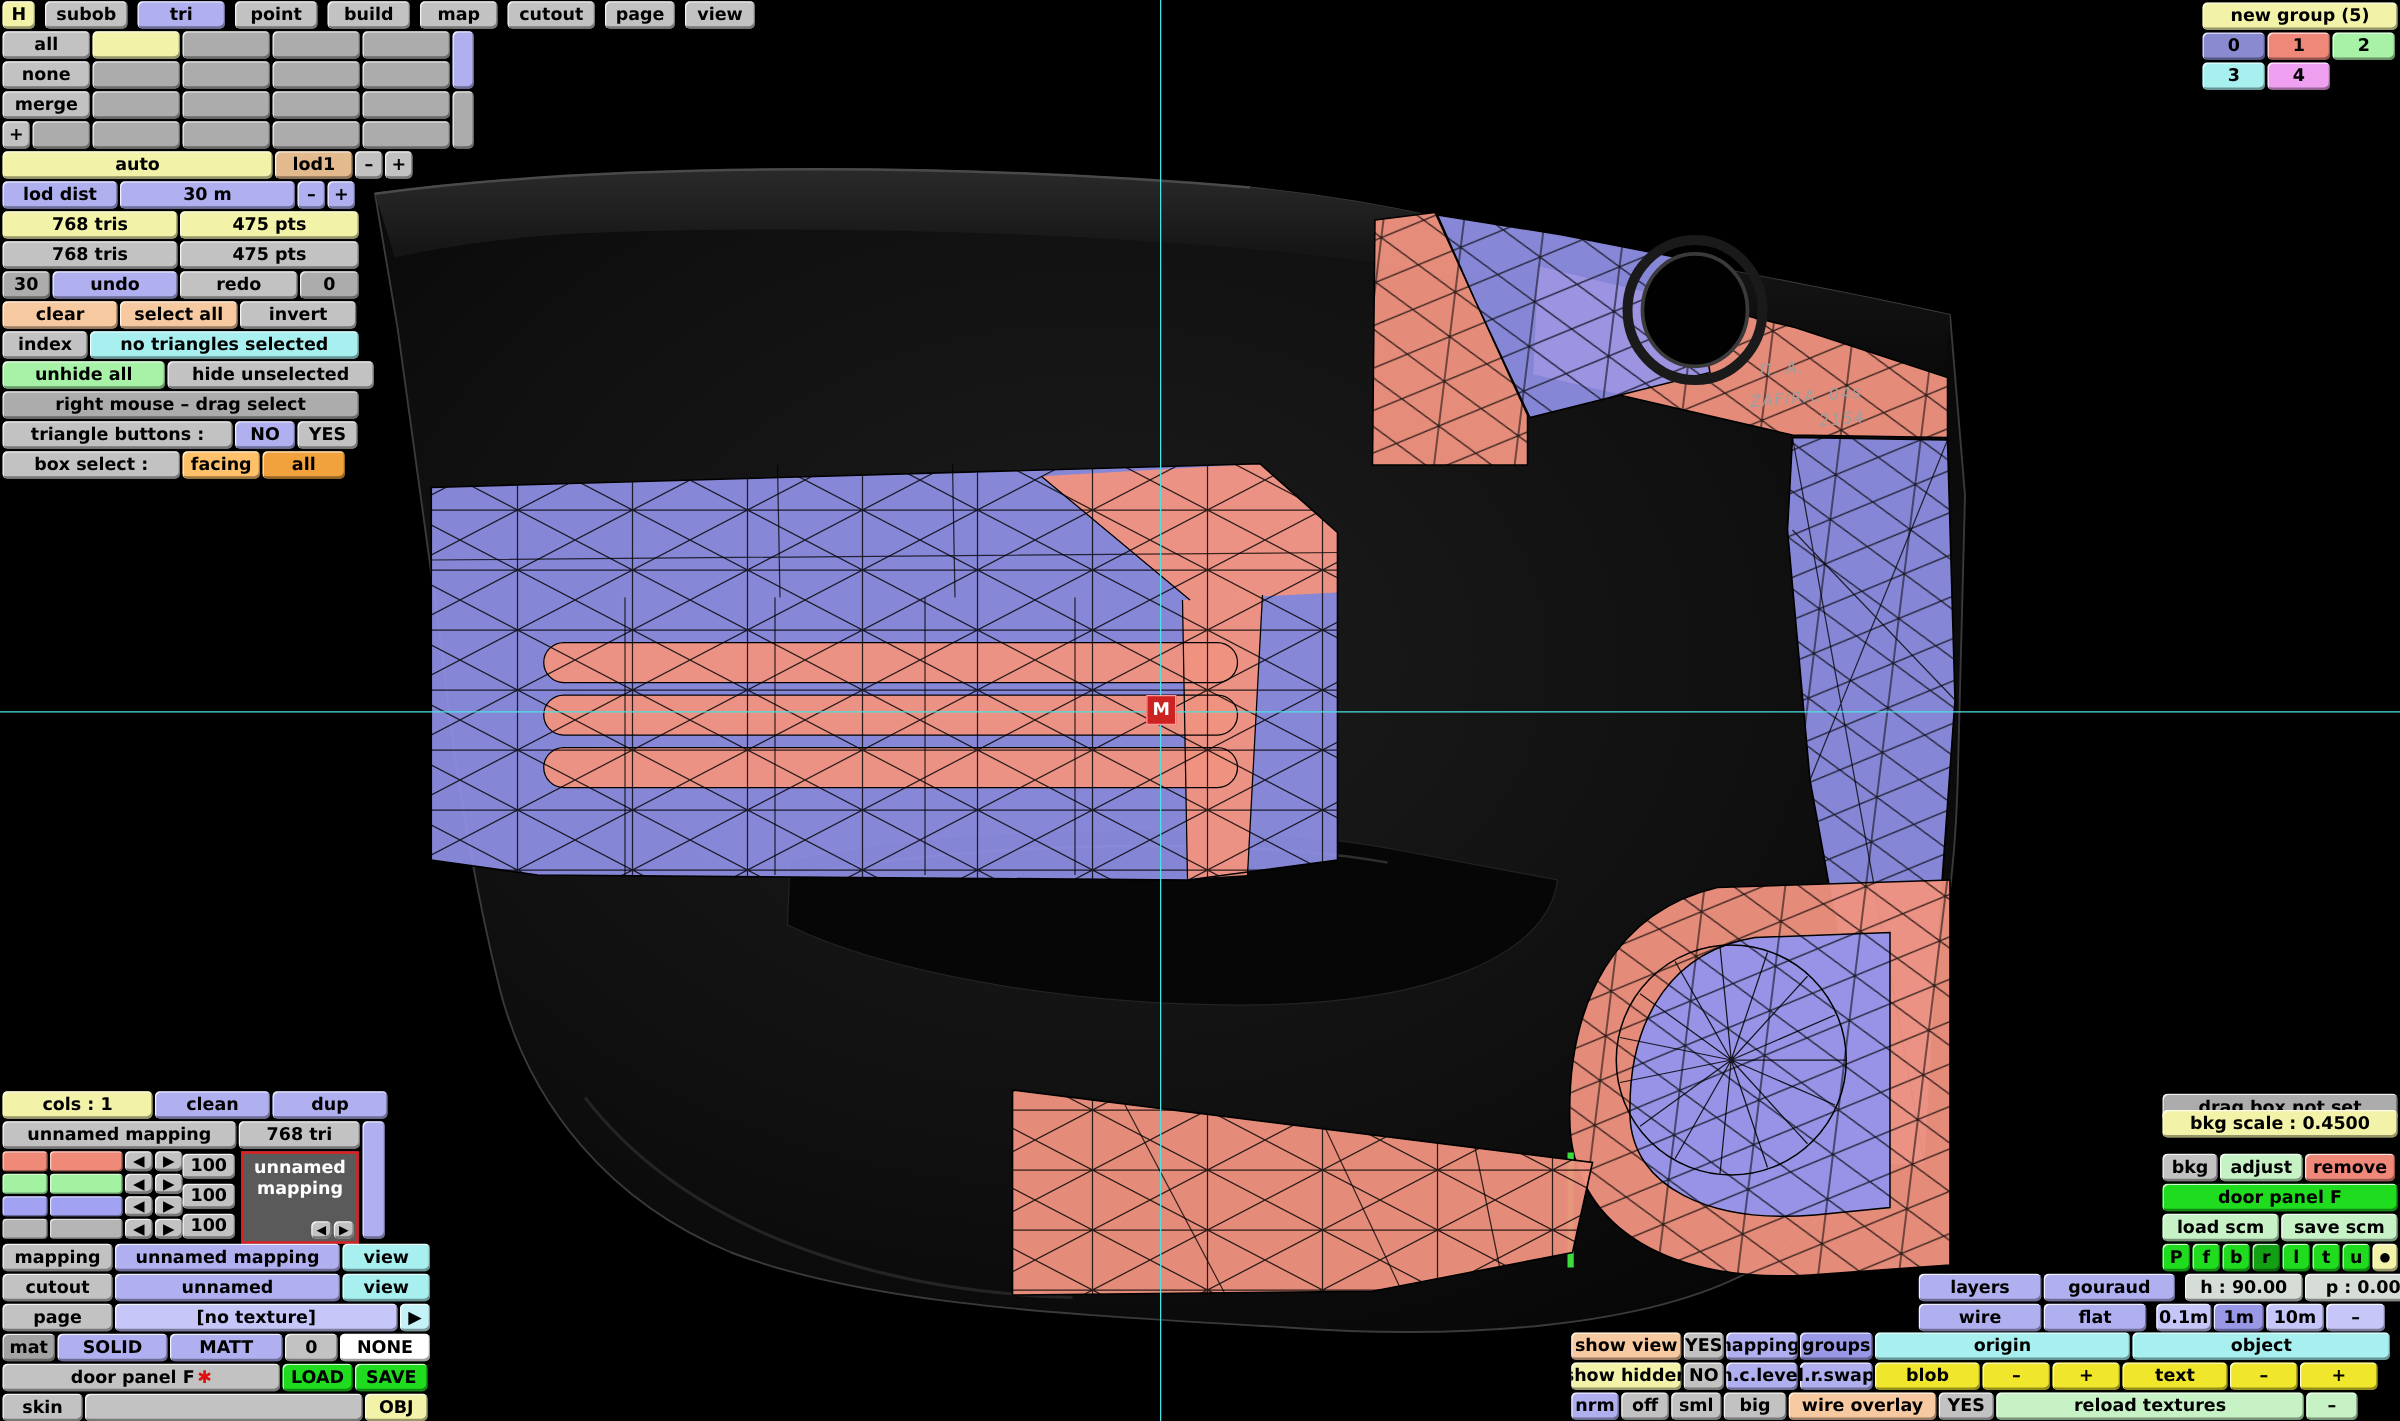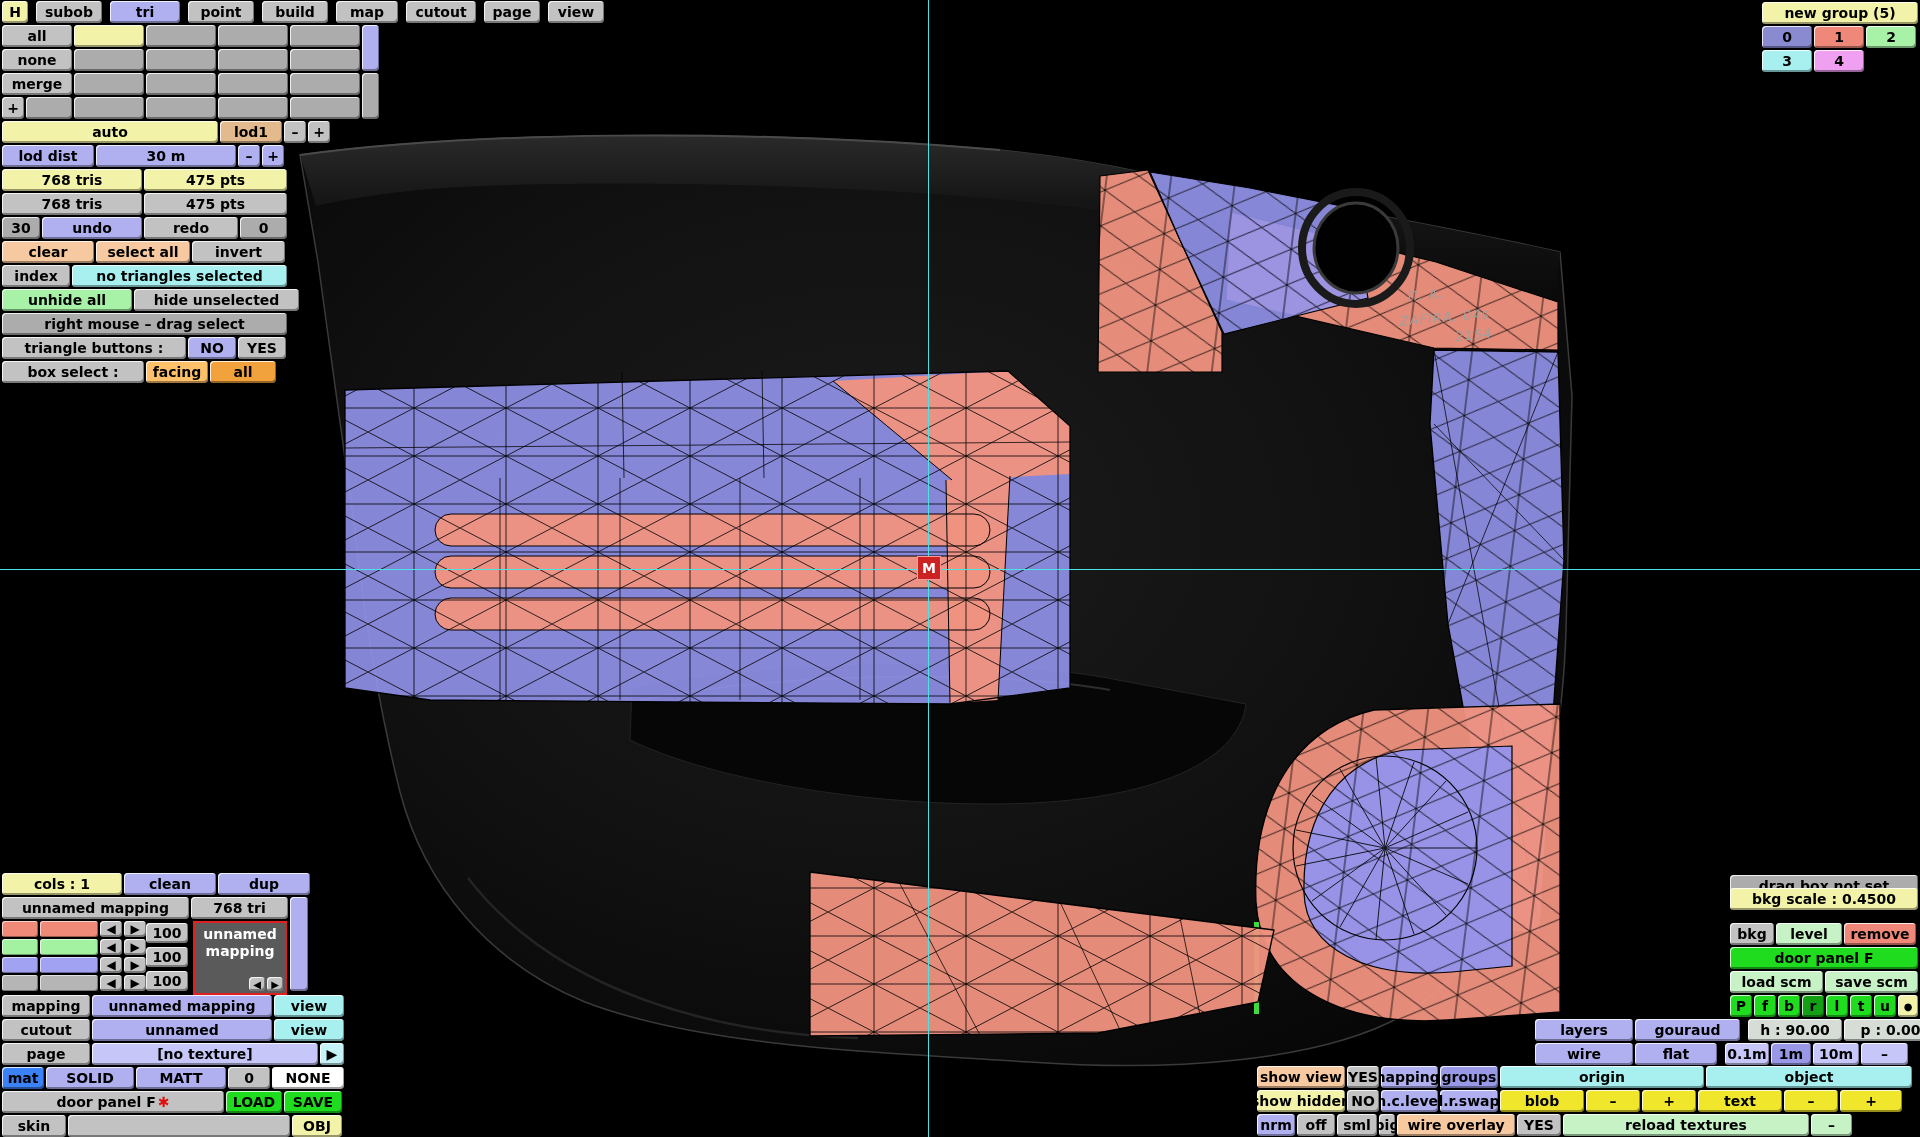--- a/index.html
+++ b/index.html
@@ -4,21 +4,21 @@
 <style>
   html,body{margin:0;padding:0;background:#000;}
   #screen{position:relative;width:1920px;height:1137px;background:#000;overflow:hidden;
           font-family:"DejaVu Sans",sans-serif;}
   .row{position:absolute;display:flex;gap:2px;}
   .btn{display:inline-flex;align-items:center;justify-content:center;height:22px;
        border-radius:4px;flex:none;color:#000;white-space:nowrap;overflow:hidden;
        font:bold 14px "DejaVu Sans",sans-serif;
        box-shadow:inset 1px 1px 0 rgba(255,255,255,.8), inset -1px -2px 0 rgba(0,0,0,.38);}
   .sm{height:16px;font-size:12px;}
-  .gray{background:#c2c2c2}.gray2{background:#acacac}.dgray{background:#3b82f6}
+  .gray{background:#c2c2c2}.gray2{background:#acacac}.dgray{background:#a3a3a3}
   .yellow{background:#f2f2a8}.byellow{background:#f0e62c}
   .lav{background:#b0b0f0}.lav2{background:#c6c6f8}.lavdk{background:#9898e6}
   .tan{background:#e2ba8e}
   .peach{background:#f7c9a0}.orange1{background:#ffc06a}.orange2{background:#f2a23c}
   .cyan{background:#a8f0f0}.cyan2{background:#c4f2f6}
   .green{background:#a8f2a8}.lgreen{background:#c6f2c6}.bgreen{background:#1fdc1f}.bgreendk{background:#14a014}
   .salmon{background:#f0887a}.pink{background:#f0a0f0}.slate{background:#8a8ad0}
   .white{background:#ffffff}
   .swatch{border-radius:3px;box-shadow:inset 1px 1px 0 rgba(255,255,255,.6), inset -1px -1px 0 rgba(0,0,0,.35);}
   #marker{position:absolute;left:917px;top:556px;width:22px;height:22px;background:#cc2222;
@@ -324,21 +324,21 @@
 </div>
 
 <div class="row" style="left:1730px;top:875px">
   <span class="btn gray2" style="width:188px">drag box not set</span>
 </div>
 <div class="row" style="left:1730px;top:888px">
   <span class="btn yellow" style="width:188px">bkg scale : 0.4500</span>
 </div>
 <div class="row" style="left:1730px;top:923px">
   <span class="btn gray" style="width:44px">bkg</span>
-  <span class="btn lgreen" style="width:66px">level</span>
+  <span class="btn lgreen" style="width:66px">adjust</span>
   <span class="btn salmon" style="width:72px">remove</span>
 </div>
 <div class="row" style="left:1730px;top:947px">
   <span class="btn bgreen" style="width:188px">door panel F</span>
 </div>
 <div class="row" style="left:1730px;top:971px">
   <span class="btn lgreen" style="width:93px">load scm</span>
   <span class="btn lgreen" style="width:93px">save scm</span>
 </div>
 <div class="row" style="left:1730px;top:995px">
@@ -384,20 +384,20 @@
   <span class="btn byellow" style="width:54px">–</span>
   <span class="btn byellow" style="width:54px">+</span>
   <span class="btn byellow" style="width:84px">text</span>
   <span class="btn byellow" style="width:54px">–</span>
   <span class="btn byellow" style="width:62px">+</span>
 </div>
 <div class="row" style="left:1257px;top:1114px">
   <span class="btn lav" style="width:38px">nrm</span>
   <span class="btn gray" style="width:38px">off</span>
   <span class="btn gray" style="width:40px">sml</span>
-  <span class="btn gray" style="width:16px">big</span>
+  <span class="btn gray" style="width:50px">big</span>
   <span class="btn peach" style="width:118px">wire overlay</span>
   <span class="btn gray" style="width:44px">YES</span>
   <span class="btn lgreen" style="width:246px">reload textures</span>
   <span class="btn lgreen" style="width:41px">–</span>
 </div>
 
 </div>
 
 </body></html>

